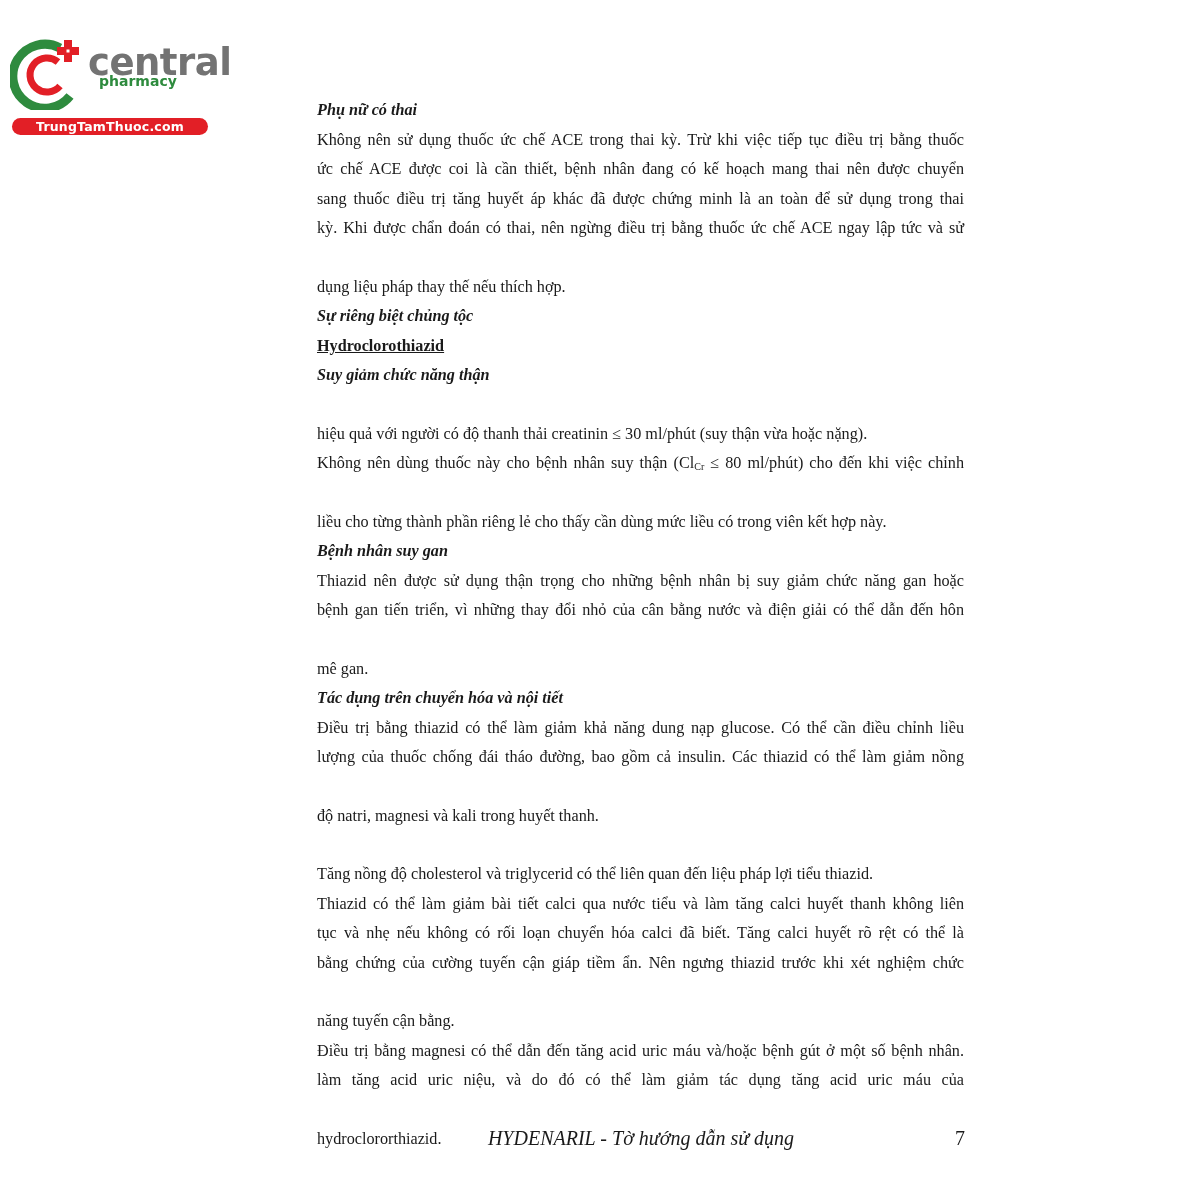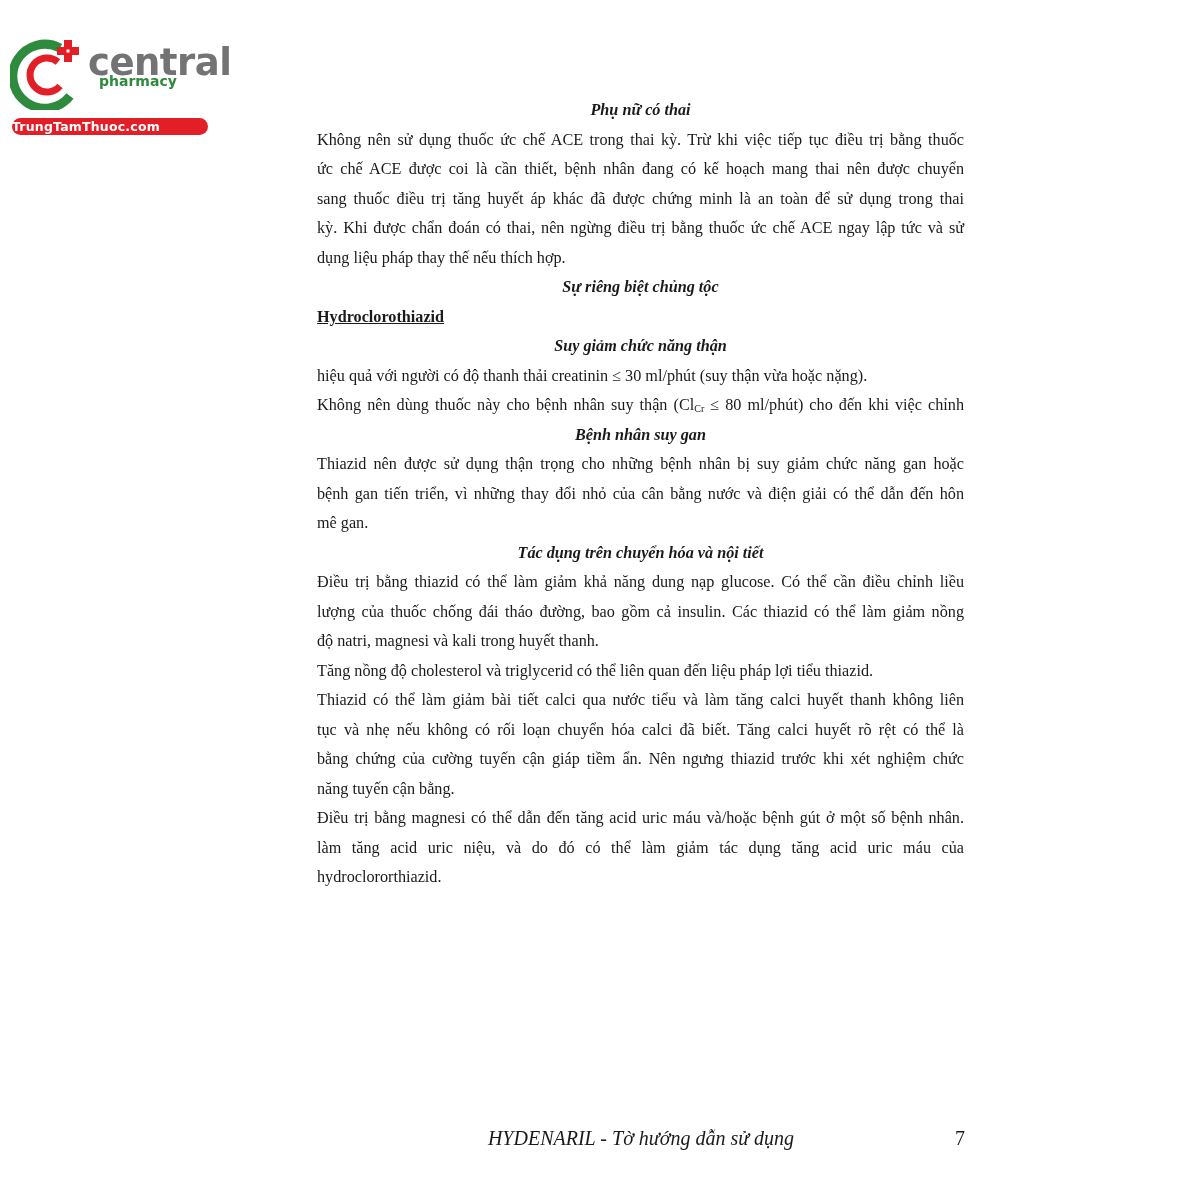--- a/index.html
+++ b/index.html
@@ -57,58 +57,59 @@
       top: 80px;
       width: 196px;
       height: 17px;
       border-radius: 9px;
       background: #e21f26;
       color: #ffffff;
       font-family: "DejaVu Sans", "Liberation Sans", sans-serif;
       font-weight: bold;
       font-size: 12.5px;
       line-height: 17px;
+      text-align: center;
       letter-spacing: 0.2px;
     }
     
     .doc {
       position: absolute;
       left: 317px;
       top: 96px;
       width: 647px;
     }
     .line {
       font-size: 16.2px;
       line-height: 29.5px;
       height: 29.5px;
       white-space: nowrap;
     }
     .heading-i {
       font-weight: bold;
       font-style: italic;
-      text-align: center;
     }
     .heading-u {
       font-weight: bold;
       text-decoration: underline;
     }
     .para {
       text-align: justify;
       font-size: 16.2px;
       line-height: 29.5px;
     }
     .para .jl {
       display: block;
       text-align: justify;
       text-align-last: justify;
       white-space: nowrap;
       height: 29.5px;
     }
     .para .jl.last {
       text-align-last: left;
+      margin-top: 29px;
     }
     sub.small {
       font-size: 10px;
       vertical-align: -2px;
     }
     
     .footer {
       position: absolute;
       left: 317px;
       top: 1127px;
@@ -158,20 +159,21 @@
   <div class="line heading-i">Sự riêng biệt chủng tộc</div>
 
   <div class="line heading-u">Hydroclorothiazid</div>
 
   <div class="line heading-i">Suy giảm chức năng thận</div>
   <div class="para">
     <span class="jl last">hiệu quả với người có độ thanh thải creatinin ≤ 30 ml/phút (suy thận vừa hoặc nặng).</span>
   </div>
   <div class="para">
     <span class="jl"><span>Không nên dùng thuốc này cho bệnh nhân suy thận (Cl</span><sub class="small">Cr</sub><span> ≤ 80 ml/phút) cho đến khi việc chỉnh</span></span>
+    <span class="jl last">liều cho từng thành phần riêng lẻ cho thấy cần dùng mức liều có trong viên kết hợp này.</span>
   </div>
 
   <div class="line heading-i">Bệnh nhân suy gan</div>
   <div class="para">
     <span class="jl">Thiazid nên được sử dụng thận trọng cho những bệnh nhân bị suy giảm chức năng gan hoặc</span>
     <span class="jl">bệnh gan tiến triển, vì những thay đổi nhỏ của cân bằng nước và điện giải có thể dẫn đến hôn</span>
     <span class="jl last">mê gan.</span>
   </div>
 
   <div class="line heading-i">Tác dụng trên chuyển hóa và nội tiết</div>

